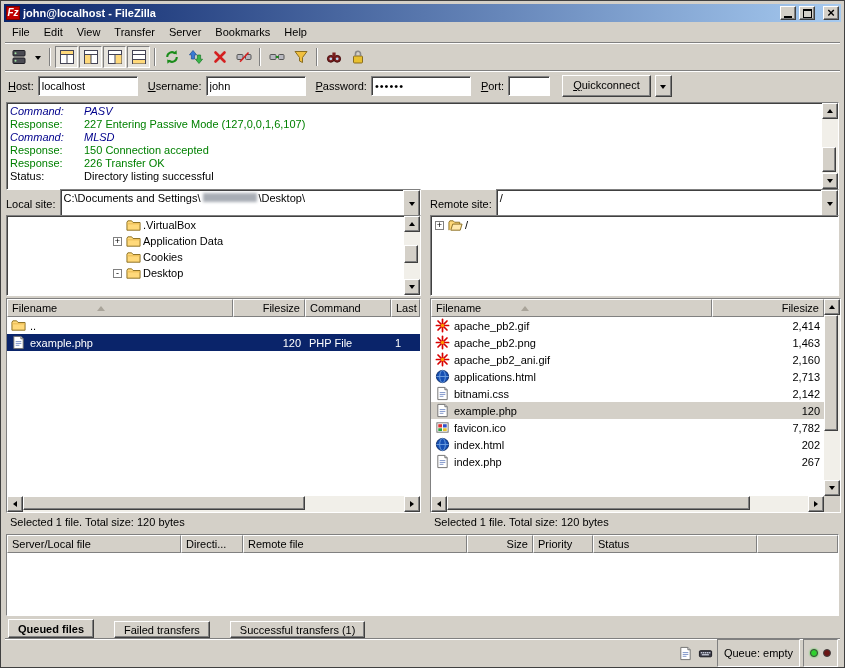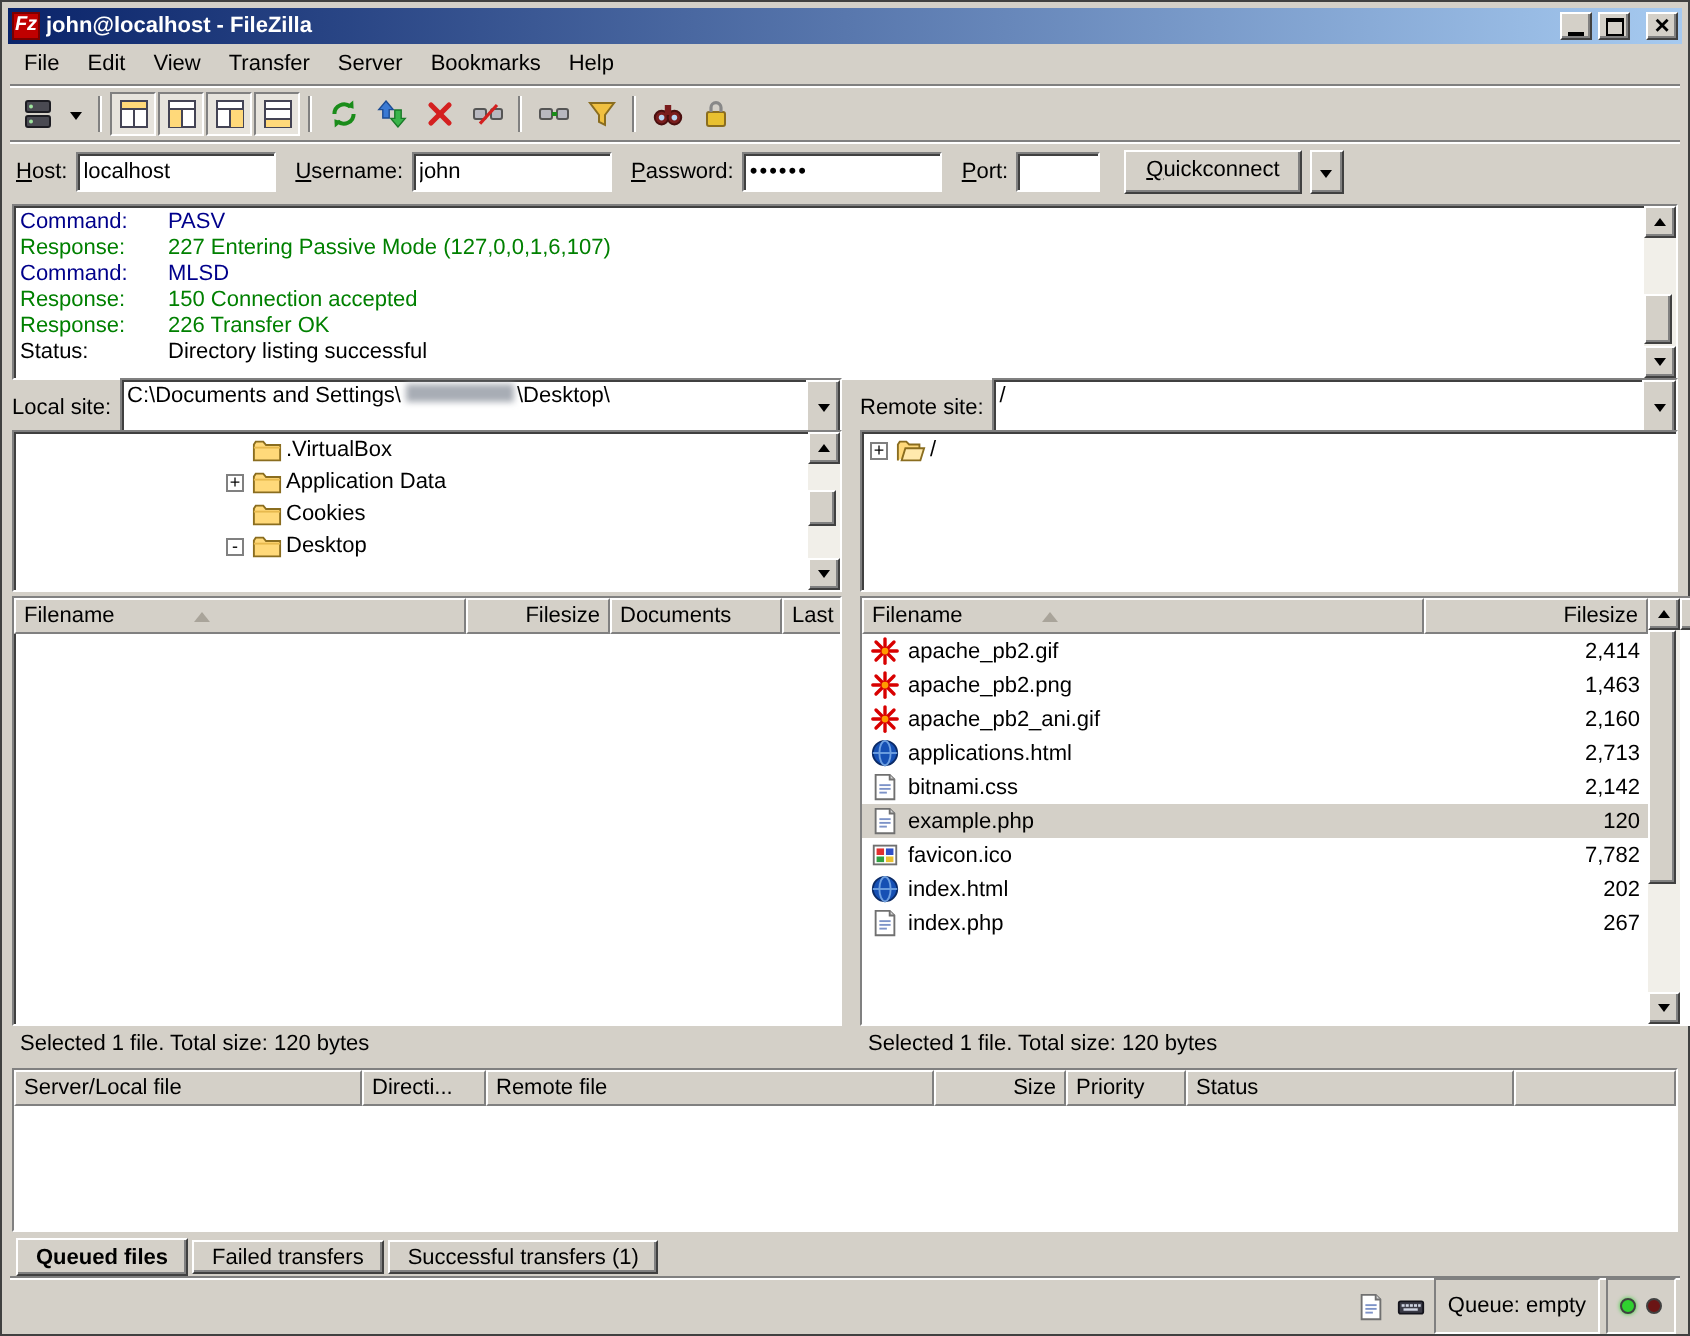--- a/index.html
+++ b/index.html
@@ -47,21 +47,21 @@
   .qc-btn .qc-lbl { display:block; }
   .qc-btn .qc-lbl::first-letter { text-decoration:underline; }
   .qc-drop { width:17px; height:22px; display:flex; align-items:center; justify-content:center; }
 
   
   .logwrap { flex:0 0 88px; margin:2px 2px 0; display:flex; }
   .logbox { flex:1; display:flex; overflow:hidden; }
   .log-lines { flex:1; padding:2px 3px; overflow:hidden; }
   .log-line { height:13px; line-height:13px; display:flex; white-space:nowrap; }
   .log-label { flex:0 0 74px; }
-  .log-line.command { color:#00008b; }
+  .log-line.command { color:#00008b;font-style:italic; }
   .log-line.response { color:#008000; }
   .log-line.status { color:#000; }
 
   
   .vscroll { width:16px; flex:0 0 16px; background:#f1efe9; display:flex; flex-direction:column; }
   .hscroll { height:16px; flex:0 0 16px; background:#f1efe9; display:flex; }
   .sb-btn { width:16px; height:16px; flex:0 0 16px; display:flex; align-items:center; justify-content:center; }
   .sb-track { flex:1; position:relative; }
   .sb-thumb { position:absolute; background:#d4d0c8; border:1px solid; border-color:#fff #404040 #404040 #fff; box-shadow:inset -1px -1px 0 #808080; }
   .a-up{width:0;height:0;border:3px solid transparent;border-bottom:4px solid #000;margin-top:-3px;}
@@ -85,21 +85,21 @@
   .tree-row { height:16px; display:flex; align-items:center; white-space:nowrap; }
   .expander { width:9px; height:9px; flex:0 0 9px; border:1px solid #808080; background:#fff; font-size:9px; line-height:7px; text-align:center; margin-right:4px; }
   .exp-spacer { width:13px; flex:0 0 13px; }
   .ind-deep { padding-left:106px; }
   .ind-root { padding-left:4px; }
   .tree-label { padding:0 2px; }
 
   
   .files { flex:1; display:flex; margin-top:2px; min-height:0; }
   .file-pane { display:flex; flex-direction:column; min-height:0; }
-  .listbox { flex:1; margin:0 2px; display:flex; flex-direction:row; overflow:hidden; }
+  .listbox { flex:1; margin:0 2px; display:flex; flex-direction:column; overflow:hidden; }
   .list-main { flex:1; display:flex; min-height:0; }
   .list-cols-rows { flex:1; display:flex; flex-direction:column; min-width:0; }
   .cols { height:18px; flex:0 0 18px; display:flex; background:#d4d0c8; }
   .col { border:1px solid; border-color:#ffffff #808080 #808080 #ffffff; background:#d4d0c8; padding:2px 4px; white-space:nowrap; overflow:hidden; display:flex; align-items:center; }
   .col.num { justify-content:flex-end; }
   .col.fill { flex:1; }
   .sort-asc { width:0; height:0; border:4px solid transparent; border-bottom:5px solid #a9a49a; margin-left:40px; margin-top:-3px; }
   .rows { flex:1; background:#fff; overflow:hidden; }
   .frow { height:17px; display:flex; align-items:center; }
   .frow.sel-active { background:#0a246a; color:#fff; }
@@ -111,21 +111,21 @@
   .cl-name{width:226px; flex:0 0 226px;} .cl-size{width:72px; flex:0 0 72px;} .cl-type{width:86px; flex:0 0 86px;}
   .cr-name{width:281px; flex:0 0 281px;} .cr-size{width:112px; flex:0 0 112px;}
   .status-line { height:18px; flex:0 0 18px; padding:3px 6px; white-space:nowrap; overflow:hidden; }
 
   
   .queuebox { flex:0 0 82px; margin:3px 2px 0; display:flex; flex-direction:column; overflow:hidden; }
   .qcol-a{width:174px;flex:0 0 174px;} .qcol-b{width:62px;flex:0 0 62px;align-items:flex-end;} .qcol-c{width:224px;flex:0 0 224px;}
   .qcol-d{width:66px;flex:0 0 66px;} .qcol-e{width:60px;flex:0 0 60px;} .qcol-f{width:164px;flex:0 0 164px;}
   .qbody { flex:1; background:#fff; }
 
-  .tabs { height:22px; flex:0 0 22px; display:flex; align-items:center; padding:2px 0 0 4px; gap:2px; }
+  .tabs { height:22px; flex:0 0 22px; display:flex; align-items:flex-end; padding:2px 0 0 4px; gap:20px; }
   .tab { height:17px; padding:2px 9px; white-space:nowrap; cursor:default; }
   .tab.active { height:19px; font-weight:bold; padding-top:3px; }
 
   
   .statusbar { height:24px; flex:0 0 24px; display:flex; align-items:center; gap:3px; padding:2px 3px 0; }
   .sb-spacer { flex:1; }
   .sb-icon { width:17px; height:17px; display:flex; align-items:center; justify-content:center; }
   .sb-panel { height:28px; display:flex; align-items:center; padding:0 6px; gap:5px; background:#d4d0c8; }
   .led { width:8px; height:8px; border-radius:50%; border:1px solid #404040; }
   .led.on { background:#2fd12f; box-shadow:0 0 2px #2fd12f; }
@@ -506,21 +506,21 @@
       <div class="listbox sunken">
         <div class="cols">
           <span class="col cl-name">
               <span>Filename</span>
               <span class="sort-asc"></span>
             </span>
           <span class="col cl-size num">
               <span>Filesize</span>
             </span>
           <span class="col cl-type">
-              <span>Documents</span>
+              <span>Command</span>
             </span>
           <span class="col fill">
               <span>Last modified</span>
             </span>
         </div>
         <div class="rows">
           <div class="frow">
             <span class="fcell cl-name">
                 <svg class="fi">
                   <use href="#sy-folder"></use>

